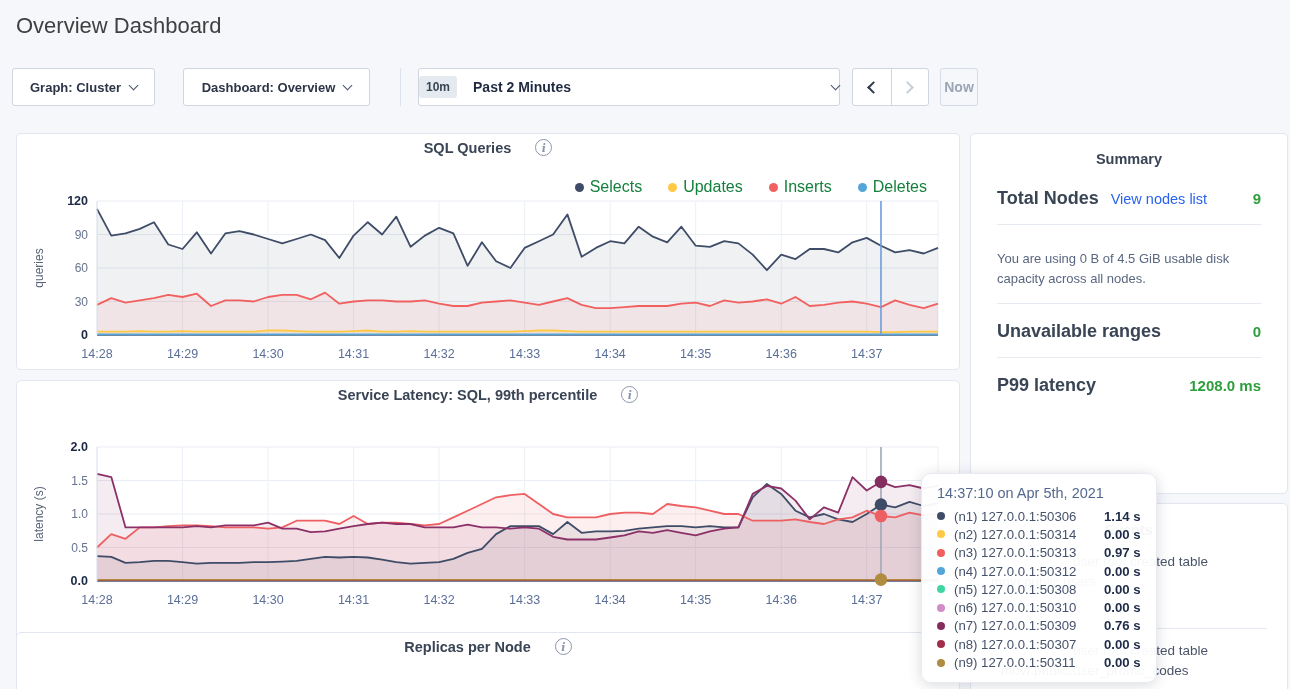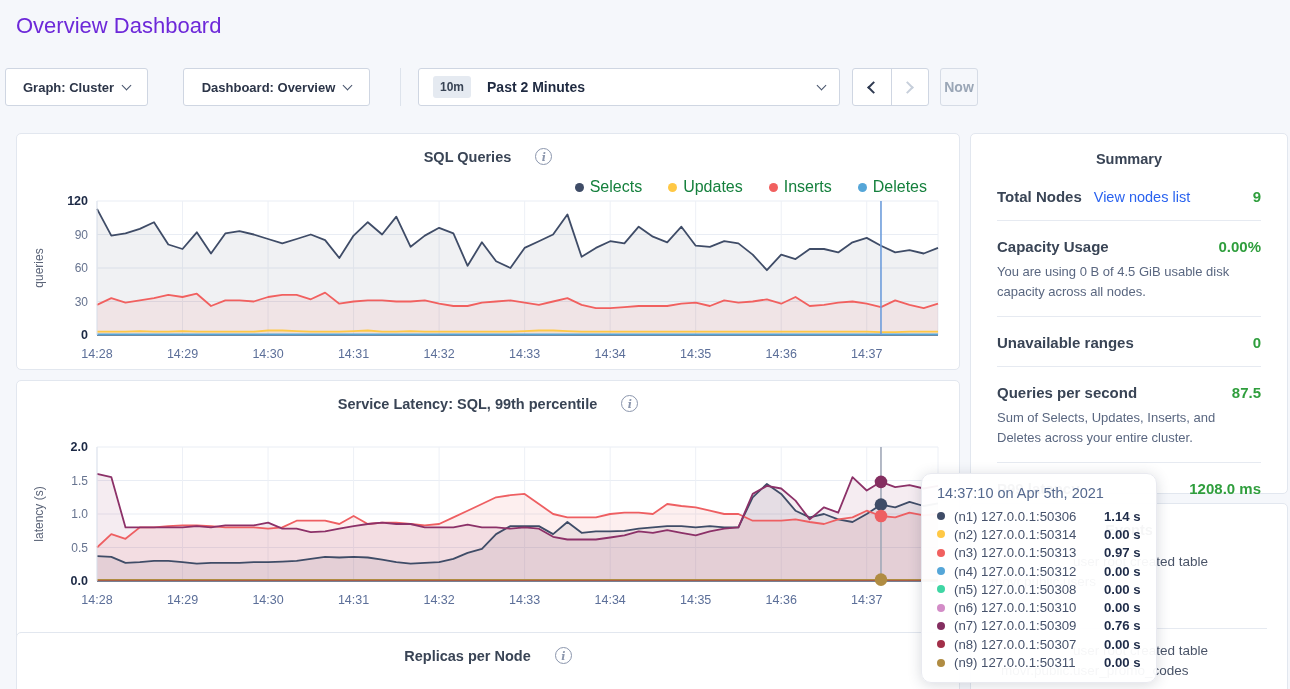--- a/index.html
+++ b/index.html
@@ -3,53 +3,53 @@
 <meta charset="utf-8">
 <style>
   * { margin:0; padding:0; box-sizing:border-box; }
   html,body { width:1290px; height:689px; }
   body {
     position:relative; overflow:hidden;
     background:#f5f7fb;
     font-family:"Liberation Sans","DejaVu Sans",sans-serif;
     color:#394455;
   }
-  .page-title { position:absolute; left:16px; top:13px; font-size:22px; font-weight:500; color:#6d28d9; }
+  .page-title { position:absolute; left:16px; top:13px; font-size:22px; font-weight:500; color:#404040; }
 
   
   .btn, .select-box {
     position:absolute; top:68px; height:38px; background:#fff;
     border:1px solid #cfd6e2; border-radius:3px;
     display:flex; align-items:center; cursor:pointer;
   }
   .dd-label { font-size:13px; font-weight:700; color:#2c3548; }
-  .dd1 { left:5px;  width:143px; justify-content:center; gap:9px;text-align:right; }
+  .dd1 { left:12px;  width:143px; justify-content:center; gap:9px;text-align:right; }
   .dd2 { left:183px; width:187px; justify-content:center; gap:9px; }
   .chev { width:7px; height:7px; border-right:1.6px solid #46536b; border-bottom:1.6px solid #46536b; transform:rotate(45deg); margin-top:-4px; }
   .toolbar-sep { position:absolute; left:400px; top:68px; width:1px; height:38px; background:#dde3ec; }
-  .time-dd { left:418px; width:422px; padding:0 14px; }
+  .time-dd { left:418px; width:422px; padding:0 0; }
   .time-badge { background:#e5eaf1; border-radius:3px; font-size:12px; font-weight:700; color:#394455; padding:4px 7px; margin-right:16px; }
   .time-label { font-size:14px; font-weight:700; color:#1e2940; flex:1; }
   .nav-group { left:852px; width:77px; padding:0; }
   .nav-cell { width:38px; height:100%; display:flex; align-items:center; justify-content:center; }
   .nav-cell + .nav-cell { border-left:1px solid #cfd6e2; }
   .chev-left  { width:9px; height:9px; border-right:2.4px solid #2e3950; border-bottom:2.4px solid #2e3950; transform:rotate(135deg); margin-left:4px; }
   .chev-right { width:9px; height:9px; border-right:2.4px solid #c7cfdb; border-bottom:2.4px solid #c7cfdb; transform:rotate(-45deg); margin-right:4px; }
   .now-btn { left:940px; width:38px; justify-content:center; background:transparent; border-color:#d6dce6; }
   .now-btn span { font-size:14px; font-weight:700; color:#9aa6b6; }
 
   
   .card { position:absolute; background:#fff; border:1px solid #e2e7ef; border-radius:5px; }
   .card-sql      { left:16px;  top:133px; width:944px; height:237px; }
   .card-latency  { left:16px;  top:380px; width:944px; height:307px; }
   .card-replicas { left:16px;  top:632px; width:944px; height:110px; }
   .card-summary  { left:970px; top:133px; width:318px; height:361px; padding:17px 26px 0; }
   .card-events   { left:970px; top:503px; width:318px; height:210px; }
 
-  .chart-title { position:absolute; top:14px; left:0; right:0; display:flex; justify-content:center; align-items:center; gap:24px;
+  .chart-title { position:absolute; top:5px; left:0; right:0; display:flex; justify-content:center; align-items:center; gap:24px;
                  font-size:14.5px; font-weight:700; color:#394455; }
   .info-icon { display:inline-block; width:17px; height:17px; border:1.2px solid #8b96ad; border-radius:50%;
                color:#8b96ad; text-align:center; line-height:14px; cursor:pointer; }
   .info-icon::after { content:"i"; font:italic 700 11px "DejaVu Serif",serif; }
 
   .legend { position:absolute; top:44px; right:32px; display:flex; gap:26px; }
   .legend-item { display:flex; align-items:center; gap:6px; cursor:pointer; }
   .legend-dot { width:9px; height:9px; border-radius:50%; }
   .legend-label { font-size:16px; color:#15803d; }
 
@@ -58,21 +58,21 @@
   .ytick { font-size:12px; fill:#66738f; }
   .ytick.bold { font-size:12.5px; fill:#1b2844; font-weight:700; }
   .xtick { font-size:12.5px; fill:#5c6f99; }
   .yaxis-label { font-size:12px; fill:#5b6478; }
 
   
   .summary-title { text-align:center; font-size:14.5px; font-weight:700; color:#394455; margin-bottom:4px; }
   .s-row { padding:17px 0 15px; border-bottom:1px solid #e6eaf1; }
   .s-row:last-child { border-bottom:none; }
   .s-head { display:flex; align-items:baseline; gap:12px; }
-  .s-label { font-size:15px; font-weight:800; color:#394455; }
+  .s-label { font-size:18px; font-weight:800; color:#394455; }
   .s-link { font-size:14.5px; font-weight:400; color:#2962ef; text-decoration:none; cursor:pointer; }
   .s-value { margin-left:auto; font-size:15px; font-weight:800; color:#2f9e3d; white-space:nowrap; }
   .s-desc { margin-top:7px; font-size:13px; line-height:1.5; color:#5a6780; }
   .s-desc:empty { display:none; }
 
   
   .events-title { position:absolute; top:18px; left:0; right:0; text-align:center; font-size:14.5px; font-weight:700; color:#394455; }
   .ev-line { position:absolute; font-size:13.5px; color:#4a5468; white-space:nowrap; }
   .ev1a { left:102px; top:50px; } .ev1b { left:20px; top:70px; }
   .ev-divider { position:absolute; left:20px; right:20px; top:124px; height:1px; background:#e6eaf1; }
@@ -264,45 +264,32 @@
       <div class="s-row">
         <div class="s-head">
           <span class="s-label">Total Nodes</span>
           <a class="s-link">View nodes list</a>
           <span class="s-value">9</span>
         </div>
 
       </div>
 
       <div class="s-row">
-        <div class="s-head">
-          <span class="s-label">Capacity Usage</span>
-
-          <span class="s-value">0.00%</span>
-        </div>
         <div class="s-desc">You are using 0 B of 4.5 GiB usable disk capacity across all nodes.</div>
       </div>
 
       <div class="s-row">
         <div class="s-head">
           <span class="s-label">Unavailable ranges</span>
 
           <span class="s-value">0</span>
         </div>
 
       </div>
 
-      <div class="s-row">
-        <div class="s-head">
-          <span class="s-label">Queries per second</span>
-
-          <span class="s-value">87.5</span>
-        </div>
-        <div class="s-desc">Sum of Selects, Updates, Inserts, and Deletes across your entire cluster.</div>
-      </div>
 
       <div class="s-row">
         <div class="s-head">
           <span class="s-label">P99 latency</span>
 
           <span class="s-value">1208.0 ms</span>
         </div>
 
       </div>
     </div>

